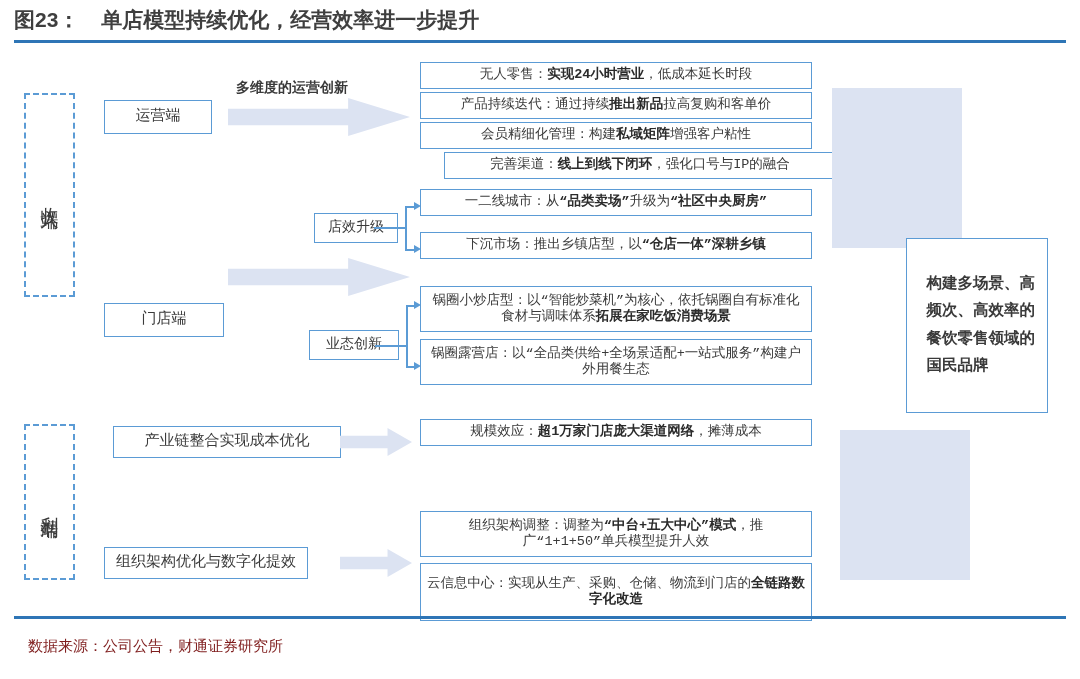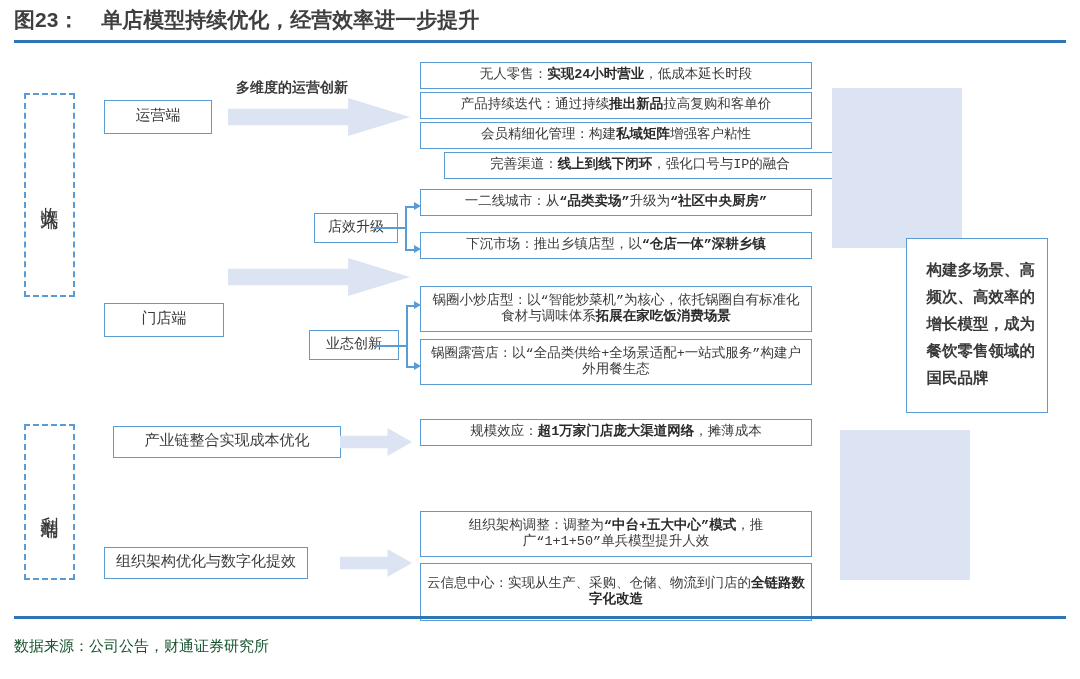--- a/index.html
+++ b/index.html
@@ -23,22 +23,22 @@
   .fig-title .gap{display:inline-block;width:22px;}
   .rule-top{
     position:absolute;left:14px;top:40px;width:1052px;height:3px;
     background:#2E75B6;
   }
   .rule-bottom{
     position:absolute;left:14px;top:616px;width:1052px;height:3px;
     background:#2E75B6;
   }
   .source{
-    position:absolute;left:14px;top:637px;
-    font-size:15px;color:#14532d;white-space:nowrap;
+    position:absolute;left:28px;top:637px;
+    font-size:15px;color:#7f1d1d;white-space:nowrap;
   }
 
   
   .box{
     position:absolute;
     box-sizing:border-box;
     border:1px solid #5B9BD5;
     background:#ffffff;
     display:flex;align-items:center;justify-content:center;
     text-align:center;
@@ -195,21 +195,20 @@
   </svg>
 
   <svg class="elbow-up" style="left:840px;top:430px;width:130px;height:150px;" width="130" height="150" viewBox="0 0 130 150">
     <path d="M65,2 L128,56 L100,56 L100,148 L2,148 L2,118 L70,118 L70,56 L2,56 Z" fill="#DCE3F2"></path>
   </svg>
 
   <div class="box concl" style="left:906px;top:238px;width:142px;height:175px;">
     <div>
       <div>构建多场景、高</div>
       <div>频次、高效率的</div>
-      <div>增长模型，成为</div>
       <div>餐饮零售领域的</div>
       <div>国民品牌</div>
     </div>
   </div>
 
   <div class="rule-bottom"></div>
   <div class="source">数据来源：公司公告，财通证券研究所</div>
 
 </div>
 

